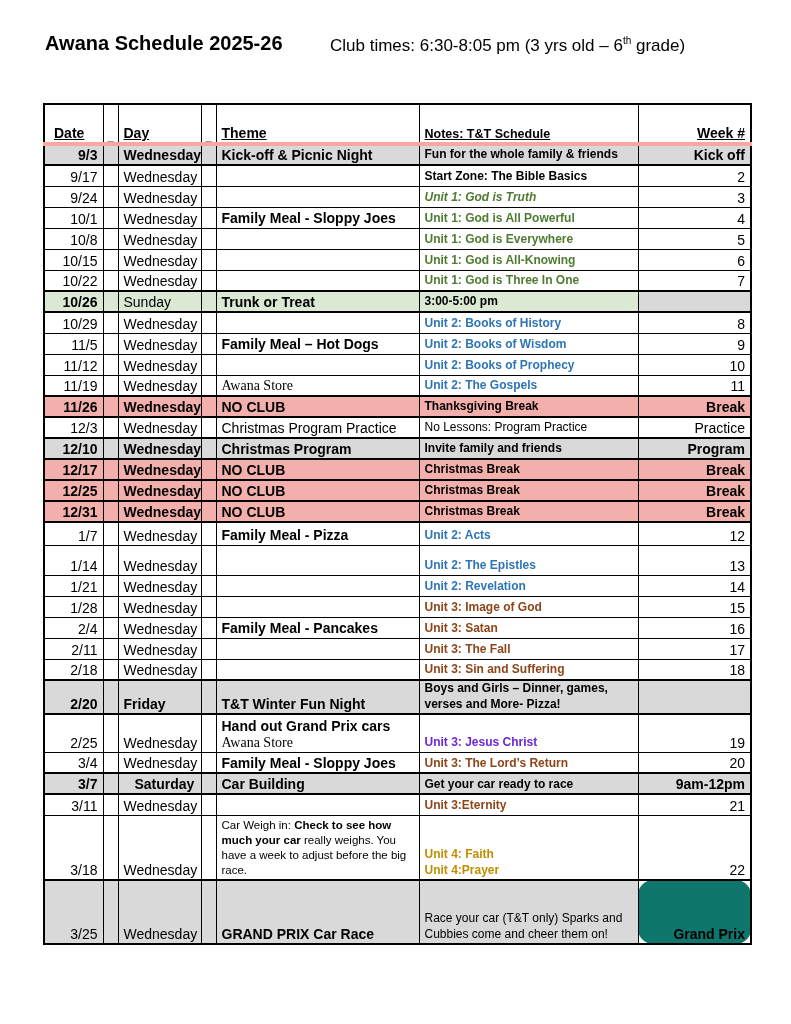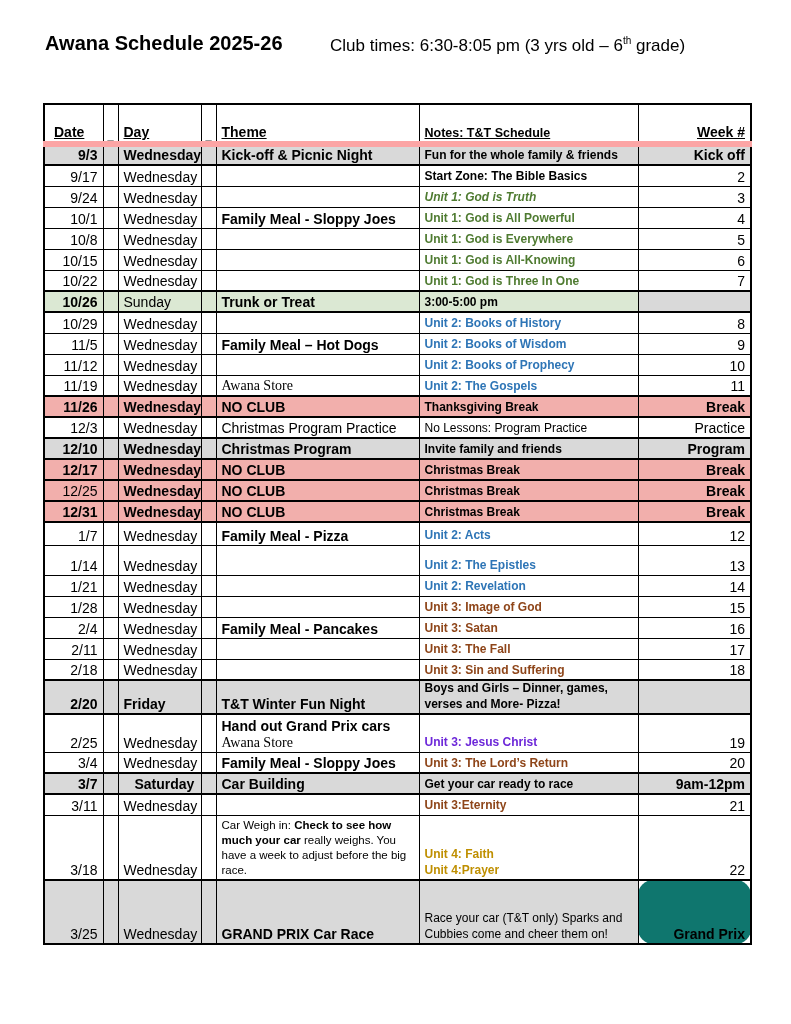--- a/index.html
+++ b/index.html
@@ -14,21 +14,21 @@
     position:absolute;left:330px;top:35px;font-size:17px;white-space:nowrap;
   }
   .club-times sup{font-size:10px;}
   table.sched{
     position:absolute;left:43px;top:103px;width:707px;
     border-collapse:collapse;table-layout:fixed;border:2px solid #000;
   }
   td{
     border:1px solid #000;vertical-align:bottom;padding:0 5px 1px 5px;overflow:hidden;
   }
-  tr.head td{border-bottom:6px solid #fca5a5;}
+  tr.head td{border-bottom:4px solid #fca5a5;}
   tr.thick td{border-top-width:2px;border-bottom-width:2px;}
   .c-date{text-align:right;font-size:14px;}
   .c-day{text-align:left;font-size:14px;}
   .c-sp{padding:0 2px;}
   .c-theme{text-align:left;font-size:14px;line-height:1.15;}
   .c-theme.small{font-size:11.5px;line-height:1.32;}
   .c-notes{text-align:left;font-size:12px;font-weight:bold;white-space:pre-line;line-height:1.3;}
   .c-notes.reg{font-weight:normal;}
   .c-week{text-align:right;font-size:14px;}
   .hdr{font-weight:bold;text-decoration:underline;}
@@ -204,21 +204,21 @@
       <tr class="thick" style="height: 21px;">
         <td class="c-date" style="background: rgb(242, 175, 172); font-weight: bold;">12/17</td>
         <td class="c-sp" style="background: rgb(242, 175, 172);"></td>
         <td class="c-day" style="background: rgb(242, 175, 172); font-weight: bold;">Wednesday</td>
         <td class="c-sp" style="background: rgb(242, 175, 172);"></td>
         <td class="c-theme" style="background: rgb(242, 175, 172);"><span style="font-weight: bold;">NO CLUB</span></td>
         <td class="c-notes" style="background: rgb(242, 175, 172);">Christmas Break</td>
         <td class="c-week" style="background: rgb(242, 175, 172); font-weight: bold;">Break</td>
       </tr>
       <tr class="thick" style="height: 21px;">
-        <td class="c-date" style="background: rgb(242, 175, 172); font-weight: normal;">12/25</td>
+        <td class="c-date" style="background: rgb(242, 175, 172); font-weight: bold;">12/25</td>
         <td class="c-sp" style="background: rgb(242, 175, 172);"></td>
         <td class="c-day" style="background: rgb(242, 175, 172); font-weight: bold;">Wednesday</td>
         <td class="c-sp" style="background: rgb(242, 175, 172);"></td>
         <td class="c-theme" style="background: rgb(242, 175, 172);"><span style="font-weight: bold;">NO CLUB</span></td>
         <td class="c-notes" style="background: rgb(242, 175, 172);">Christmas Break</td>
         <td class="c-week" style="background: rgb(242, 175, 172); font-weight: bold;">Break</td>
       </tr>
       <tr class="thick" style="height: 21px;">
         <td class="c-date" style="background: rgb(242, 175, 172); font-weight: bold;">12/31</td>
         <td class="c-sp" style="background: rgb(242, 175, 172);"></td>

